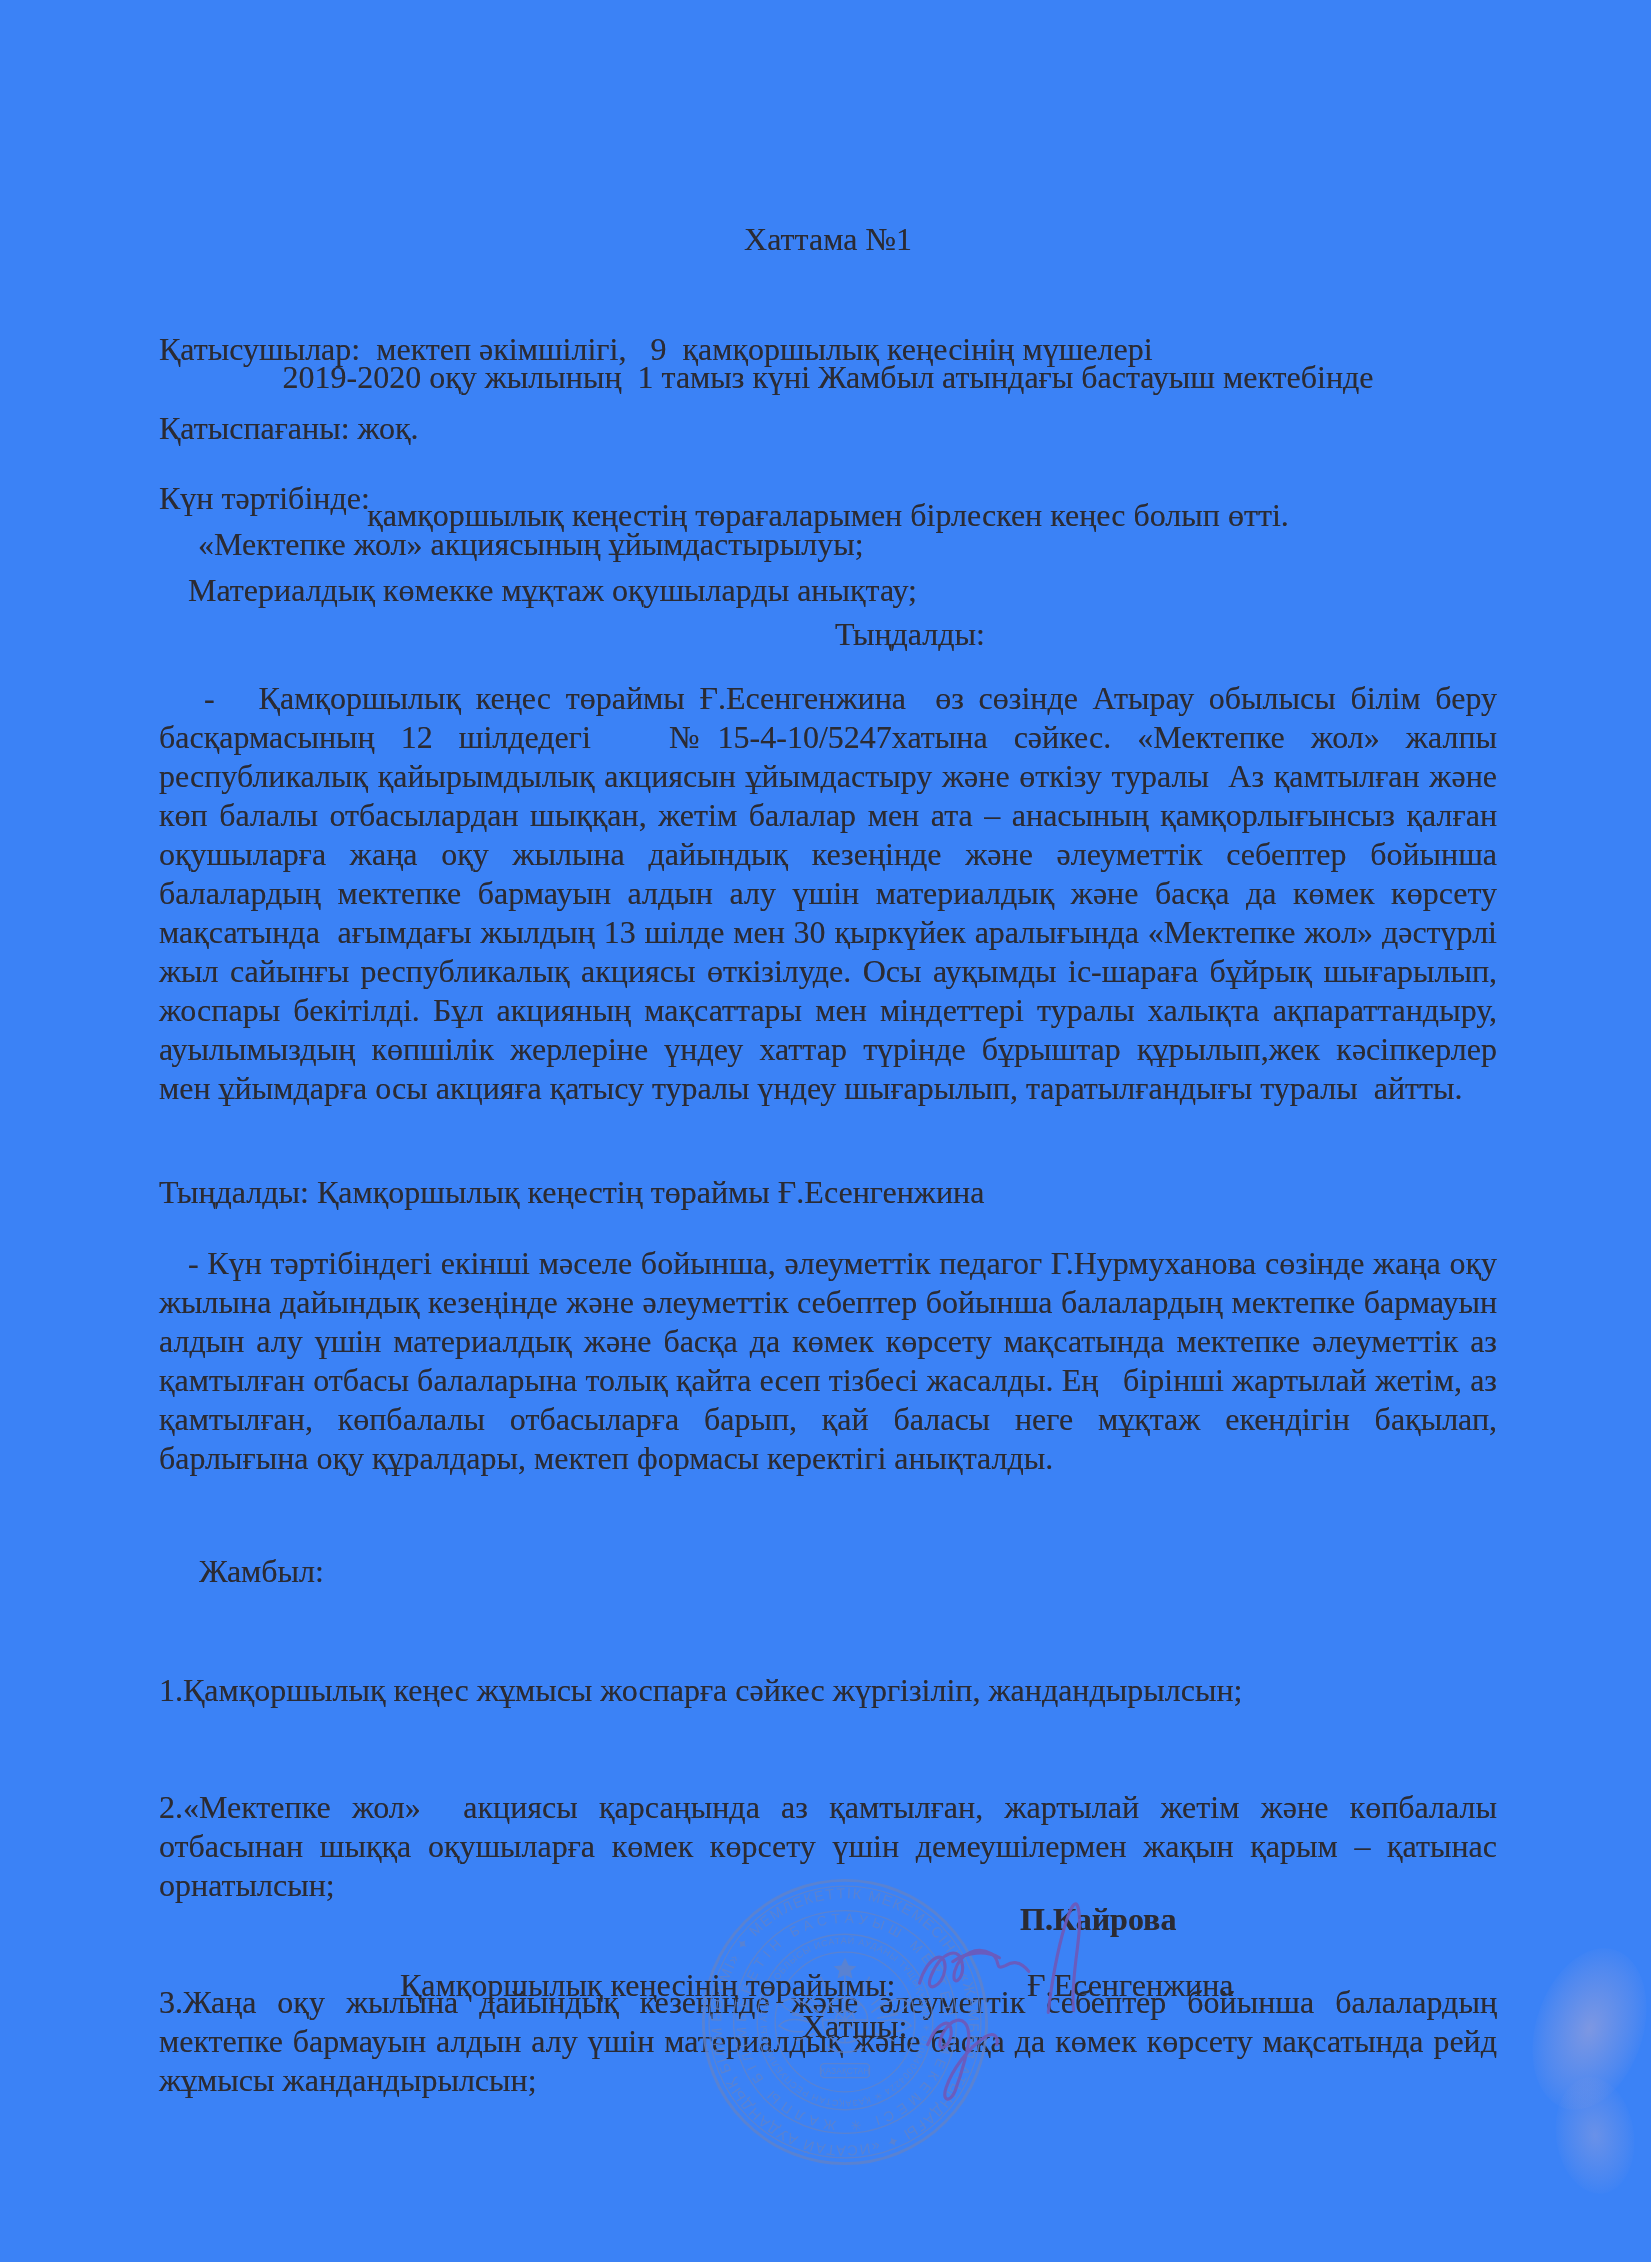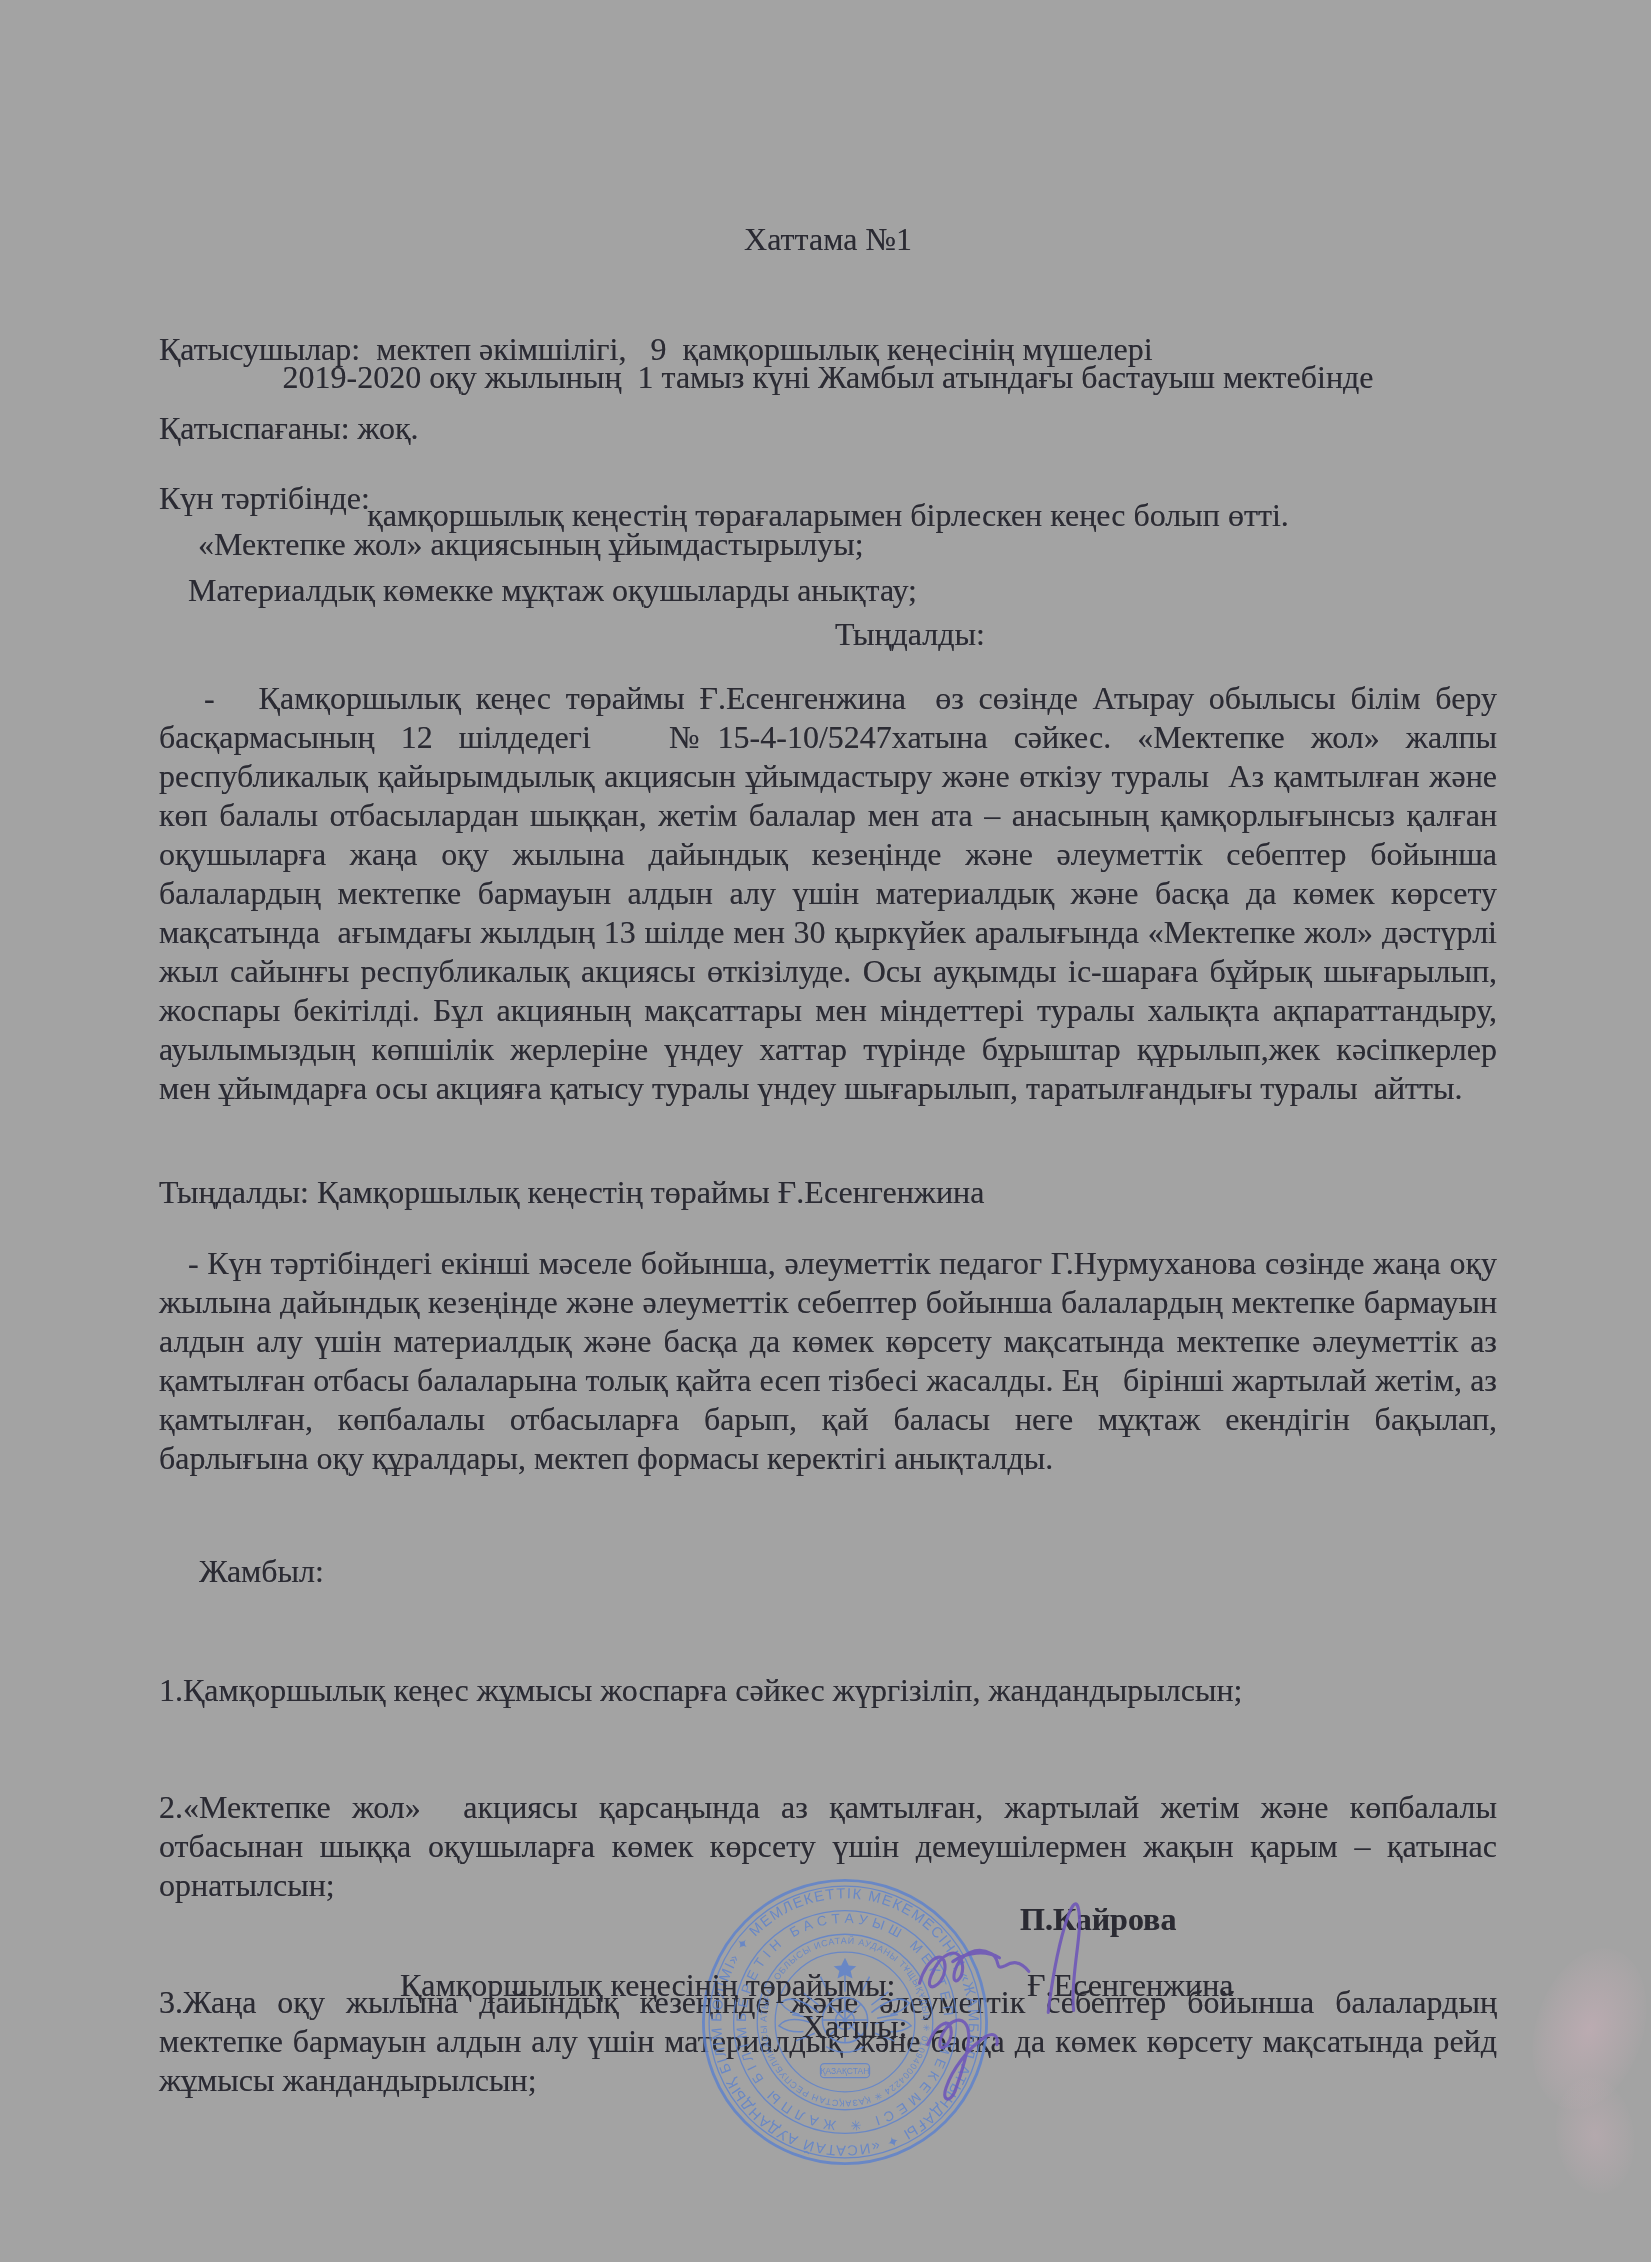--- a/index.html
+++ b/index.html
@@ -1,20 +1,20 @@
 <!DOCTYPE html>
 <html lang="kk"><head>
 <meta charset="utf-8">
 <style>
   html,body{margin:0;padding:0;background:#e8e8e8;}
   .page{
     position:relative;
     width:1651px;height:2263px;
     margin:0 auto;
-    background:#a3a3a3;
+    background:#3b82f6;
     overflow:hidden;
     font-family:"Liberation Serif","DejaVu Serif",serif;
     color:#2b2b33;
   }
   .txt{
     position:absolute;
     font-size:32px;
     line-height:39px;
     color:#2b2b33;
     text-shadow:0 0 0.6px rgba(45,45,60,.55);

